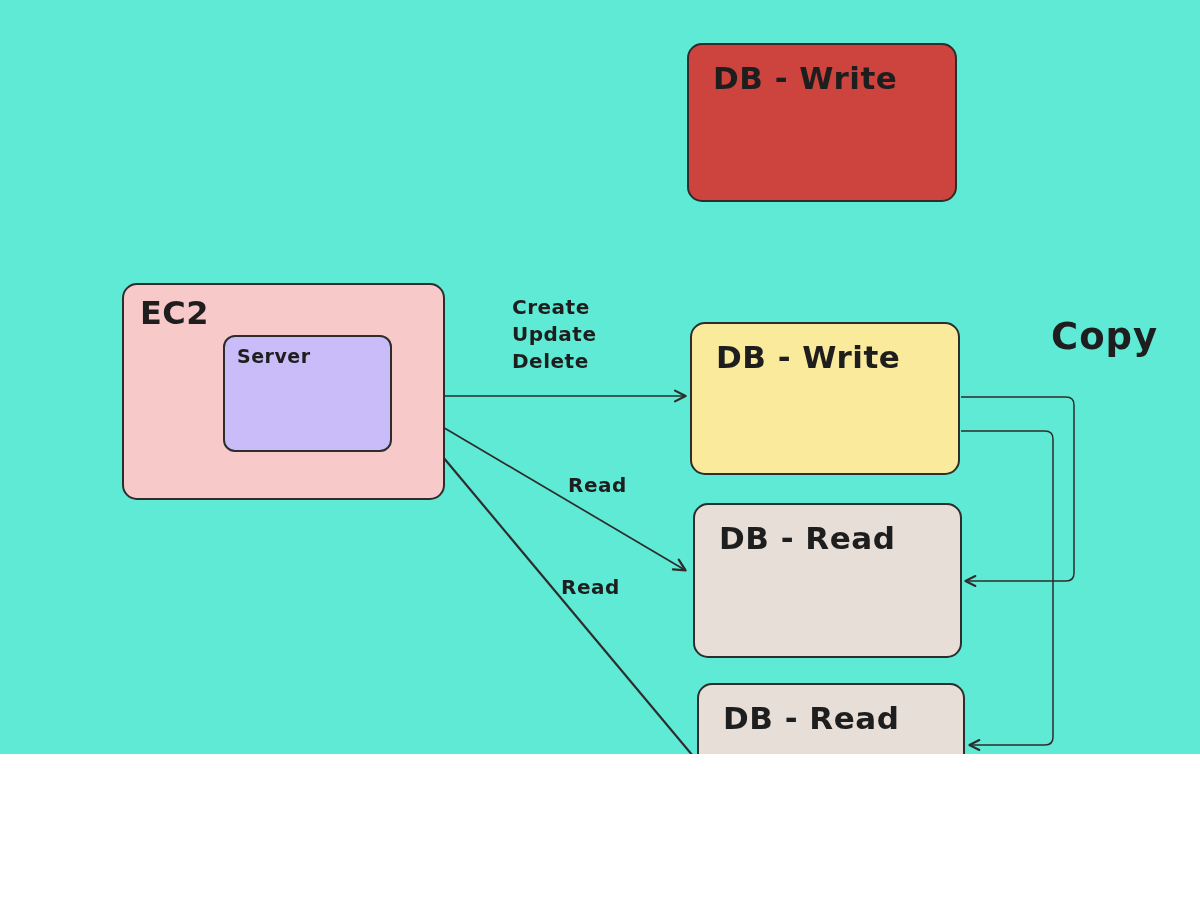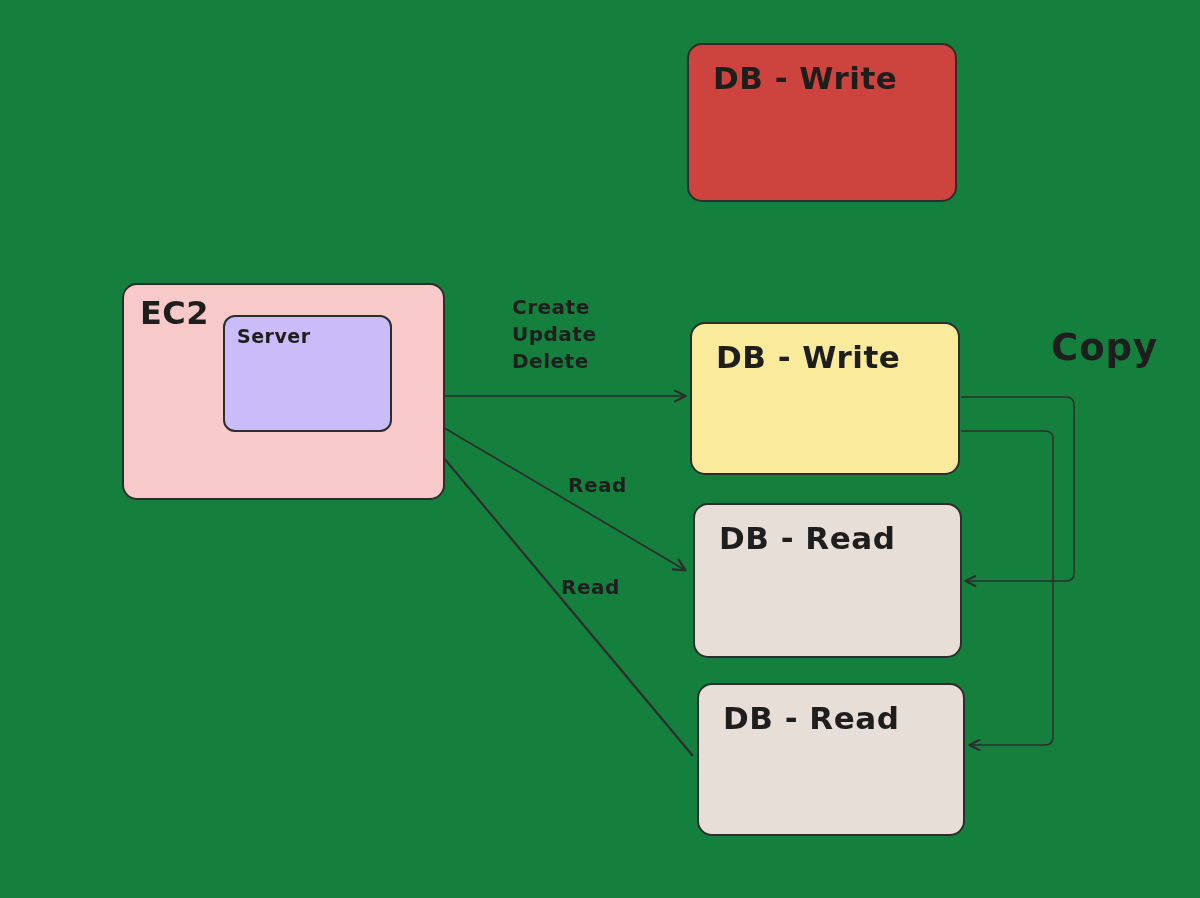--- a/index.html
+++ b/index.html
@@ -5,22 +5,22 @@
   html, body {
     margin: 0;
     padding: 0;
     background: #ffffff;
     font-family: "DejaVu Sans", "Liberation Sans", sans-serif;
     color: #1e1e1e;
   }
   #canvas {
     position: relative;
     width: 1200px;
-    height: 898px;
-    background: #15803d;
+    height: 754px;
+    background: #5eead4;
     overflow: hidden;
   }
   svg.edges {
     position: absolute;
     left: 0; top: 0;
     width: 1200px;
     height: 898px;
   }
   .node {
     position: absolute;
@@ -35,40 +35,40 @@
   }
   .big-label {
     font-size: 31px;
     font-weight: bold;
     left: 24px;
     top: 15px;
   }
   #node-db-write-top   { left: 687px; top: 43px;  width: 270px; height: 159px; background: #cd433d; }
   #node-ec2            { left: 122px; top: 283px; width: 323px; height: 217px; background: #f8c9c9; }
   #node-ec2 .node-label { font-size: 32px; font-weight: bold; left: 16px; top: 9px; }
-  #node-server         { left: 223px; top: 315px; width: 169px; height: 117px; background: #c9bcf9; border-radius: 12px; }
+  #node-server         { left: 223px; top: 335px; width: 169px; height: 117px; background: #c9bcf9; border-radius: 12px; }
   #node-server .node-label { font-size: 19px; font-weight: bold; left: 12px; top: 8px; }
   #node-db-write-primary { left: 690px; top: 322px; width: 270px; height: 153px; background: #faea9c; }
   #node-db-read-1      { left: 693px; top: 503px; width: 269px; height: 155px; background: #e6ded7; }
   #node-db-read-2      { left: 697px; top: 683px; width: 268px; height: 153px; background: #e6ded7; }
 
   .float-label {
     position: absolute;
     white-space: nowrap;
     font-size: 20px;
     font-weight: 600;
     letter-spacing: 0.5px;
     color: #1e1e1e;
   }
   #label-crud { left: 512px; top: 294px; line-height: 27px; }
   #label-crud span { display: block; }
   #label-read-1 { left: 568px; top: 473px; }
   #label-read-2 { left: 561px; top: 575px; }
   #label-copy {
-    left: 1051px; top: 326px;
+    left: 1051px; top: 315px;
     font-size: 37px;
     font-weight: bold;
     letter-spacing: 1px;
   }
 </style>
 </head>
 <body>
 
 <div id="canvas">
 

